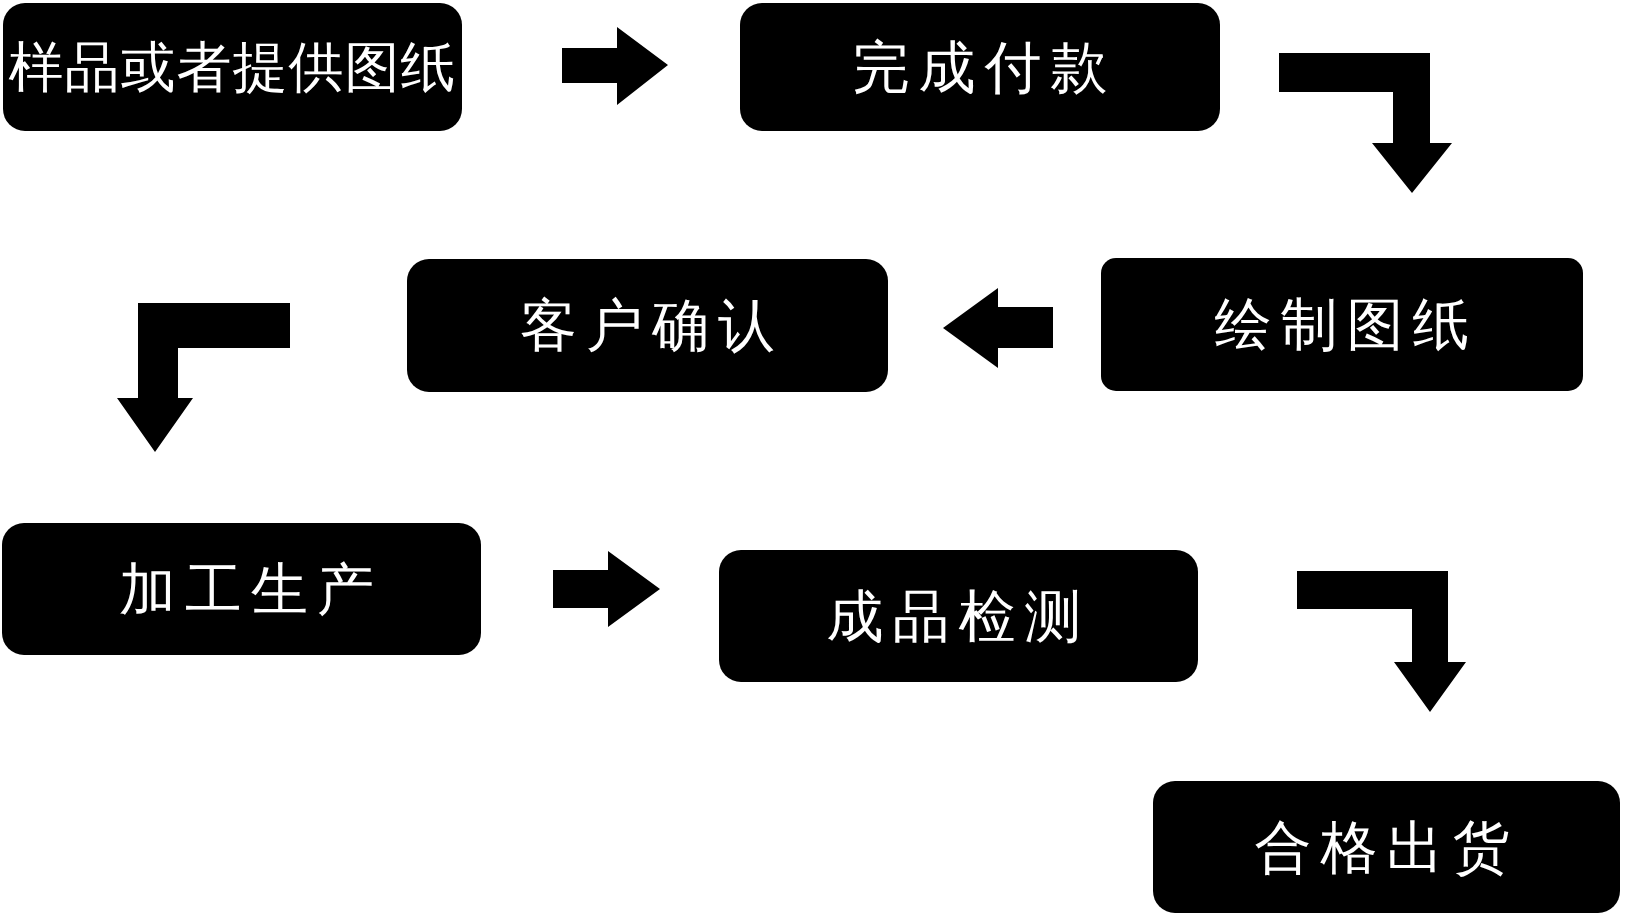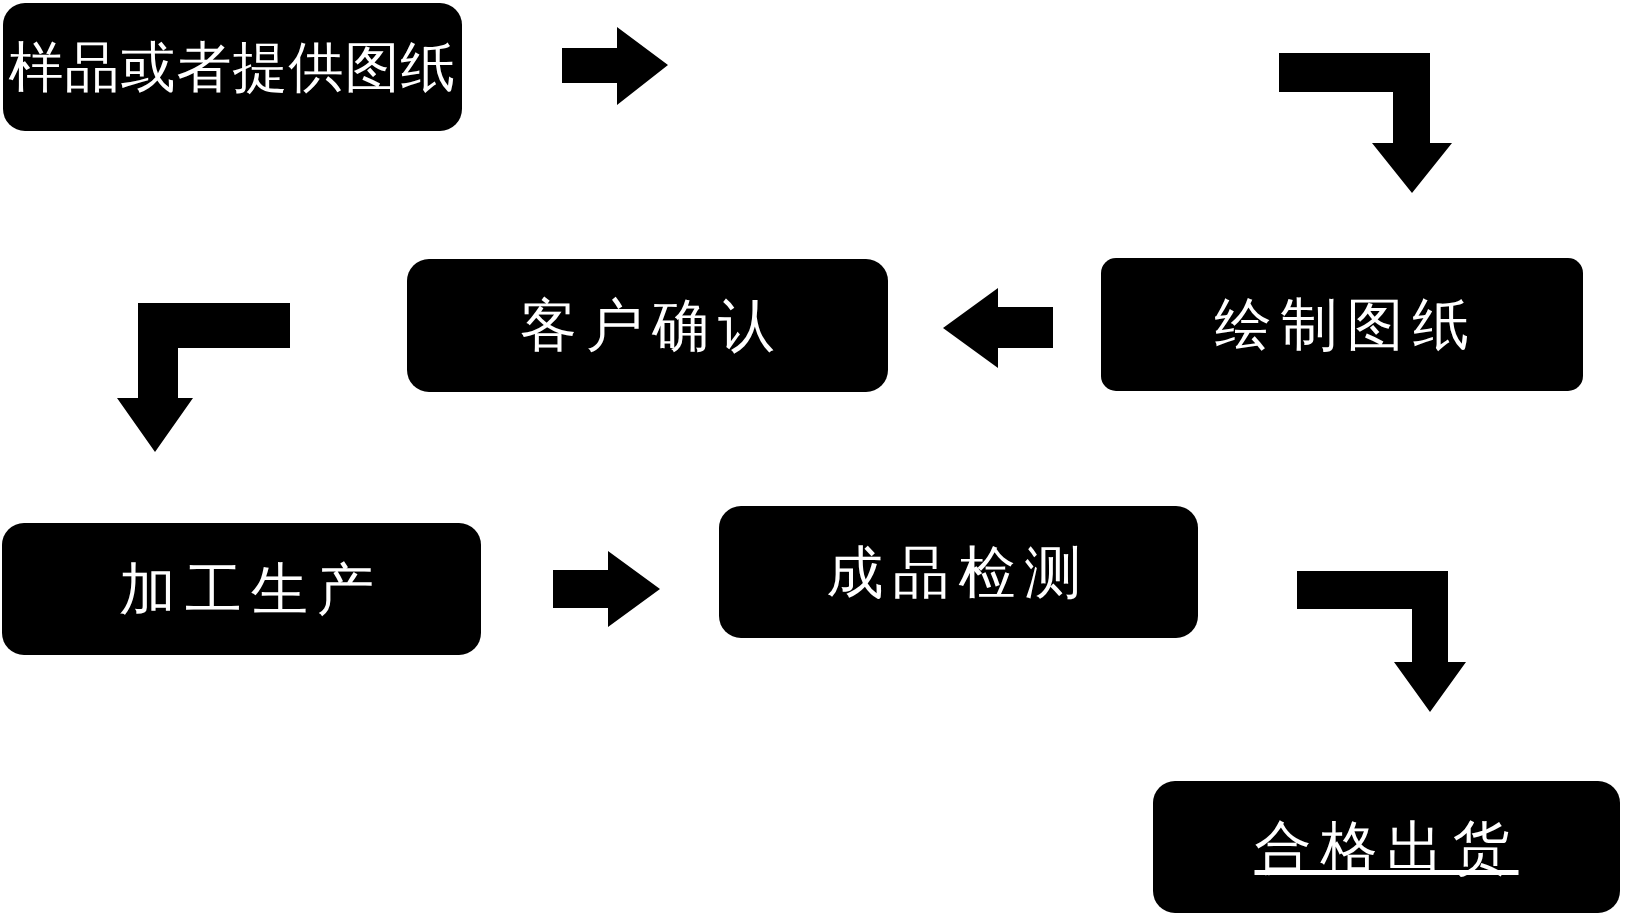--- a/index.html
+++ b/index.html
@@ -25,22 +25,22 @@
     white-space: nowrap;
   }
   
   .n-sample  { left: 3px;    top: 3px;   width: 459px; height: 128px; font-size: 55px; letter-spacing: 1px;  padding-left: 0; }
   .n-payment { left: 740px;  top: 3px;   width: 480px; height: 128px; font-size: 57px; letter-spacing: 9px;  padding-left: 9px; }
   
   .n-confirm { left: 407px;  top: 259px; width: 481px; height: 133px; font-size: 57px; letter-spacing: 9px;  padding-left: 9px; }
   .n-draw    { left: 1101px; top: 258px; width: 482px; height: 133px; font-size: 57px; letter-spacing: 9px;  padding-left: 9px; border-radius: 15px; }
   
   .n-produce { left: 2px;    top: 523px; width: 479px; height: 132px; font-size: 57px; letter-spacing: 9px;  padding-left: 19px; }
-  .n-inspect { left: 719px;  top: 506px; width: 479px; height: 132px; font-size: 57px; letter-spacing: 9px;  }
-  .n-ship    { left: 1153px; top: 781px; width: 467px; height: 132px; font-size: 57px; letter-spacing: 9px;  padding-left: 0; text-decoration: underline; }
+  .n-inspect { left: 719px;  top: 550px; width: 479px; height: 132px; font-size: 57px; letter-spacing: 9px;  }
+  .n-ship    { left: 1153px; top: 781px; width: 467px; height: 132px; font-size: 57px; letter-spacing: 9px;  padding-left: 0; }
 
   .arrow { position: absolute; }
   .arrow svg { display: block; }
   .arrow polygon { fill: var(--arrow, #000000); }
 
   .a1 { left: 562px;  top: 27px;  }  
   .a2 { left: 1279px; top: 53px;  }  
   .a3 { left: 943px;  top: 288px; }  
   .a4 { left: 117px;  top: 303px; }  
   .a5 { left: 553px;  top: 551px; }  
@@ -54,20 +54,23 @@
   <div class="node n-sample">
     <span>样品或者提供图纸</span>
   </div>
 
   <div class="arrow a1">
     <svg width="106" height="78" viewBox="0 0 106 78" xmlns="http://www.w3.org/2000/svg">
       <polygon points="0,21 55,21 55,0 106,38 55,78 55,56 0,56"></polygon>
     </svg>
   </div>
 
+  <div class="node n-payment">
+    <span>完成付款</span>
+  </div>
 
   <div class="arrow a2">
     <svg width="173" height="140" viewBox="0 0 173 140" xmlns="http://www.w3.org/2000/svg">
       <polygon points="0,0 151,0 151,90 173,90 133,140 93,90 114,90 114,39 0,39"></polygon>
     </svg>
   </div>
 
   <div class="node n-confirm">
     <span>客户确认</span>
   </div>

